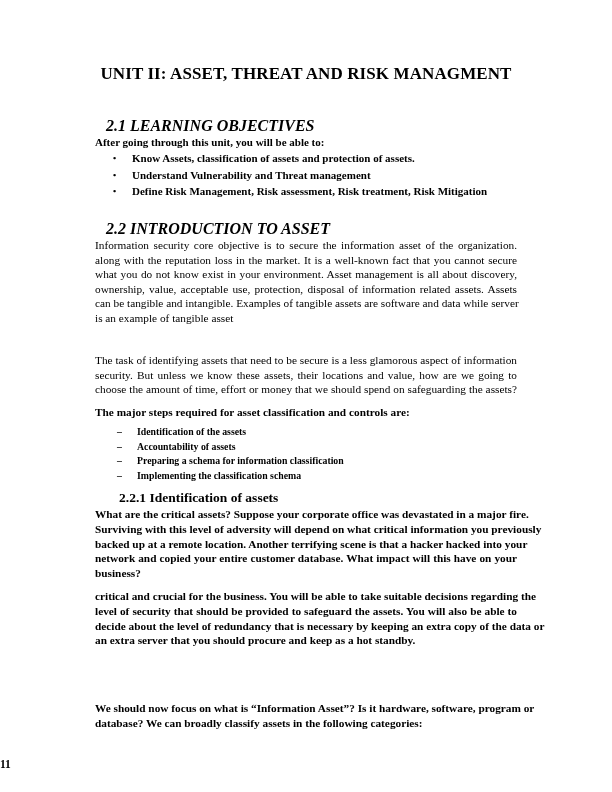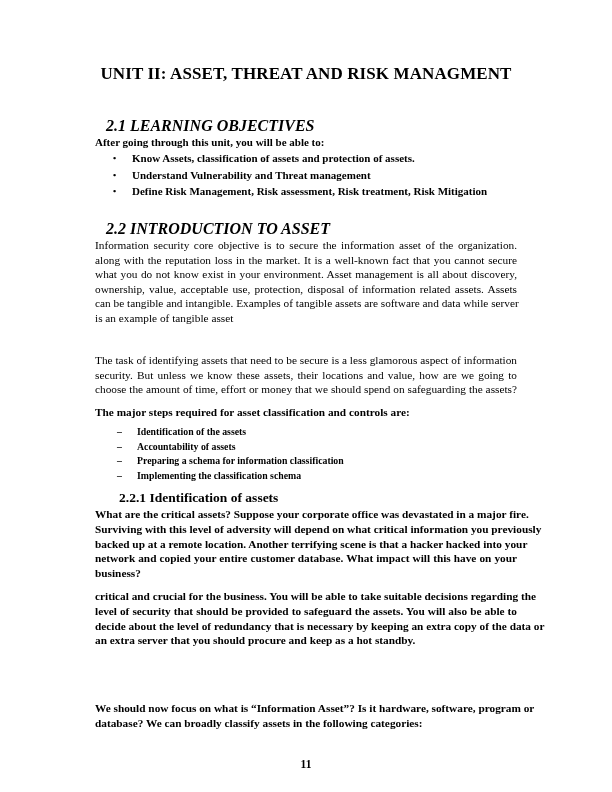--- a/index.html
+++ b/index.html
@@ -14,21 +14,21 @@
     .para { left: 95px; width: 422px; font-size: 11.3px; line-height: 14.6px; text-align: justify; }
     .para.bold { font-weight: bold; }
     .para .line { display: block; text-align: justify; text-align-last: justify; white-space: nowrap; }
     .para .line.last { text-align-last: left; }
     .bullets { left: 113px; margin: 0; padding: 0; list-style: none; font-size: 11px; font-weight: bold; }
     .bullets li { position: relative; padding-left: 19px; height: 16.5px; line-height: 16.5px; white-space: nowrap; }
     .bullets li .dot { position: absolute; left: 0; top: 0; font-size: 9px; }
     .dashes { left: 117px; margin: 0; padding: 0; list-style: none; font-size: 9.8px; font-weight: bold; }
     .dashes li { position: relative; padding-left: 20px; height: 14.5px; line-height: 14.5px; white-space: nowrap; }
     .dashes li .dash { position: absolute; left: 0; top: 0; font-weight: bold; }
-    .pagenum { left: 0; width: 612px; top: 758px; text-align: center; font-weight: bold; font-size: 11.5px; }
+    .pagenum { left: 0; width: 612px; top: 758px; font-weight: bold; font-size: 11.5px; }
   </style>
 </head>
 <body>
 
 <div class="page">
 
   <div class="abs title">UNIT II: ASSET, THREAT AND RISK MANAGMENT</div>
 
   <div class="abs h2" style="top:117px;">2.1 LEARNING OBJECTIVES</div>
   <div class="abs para bold" style="top:135px; font-size:11px;">

